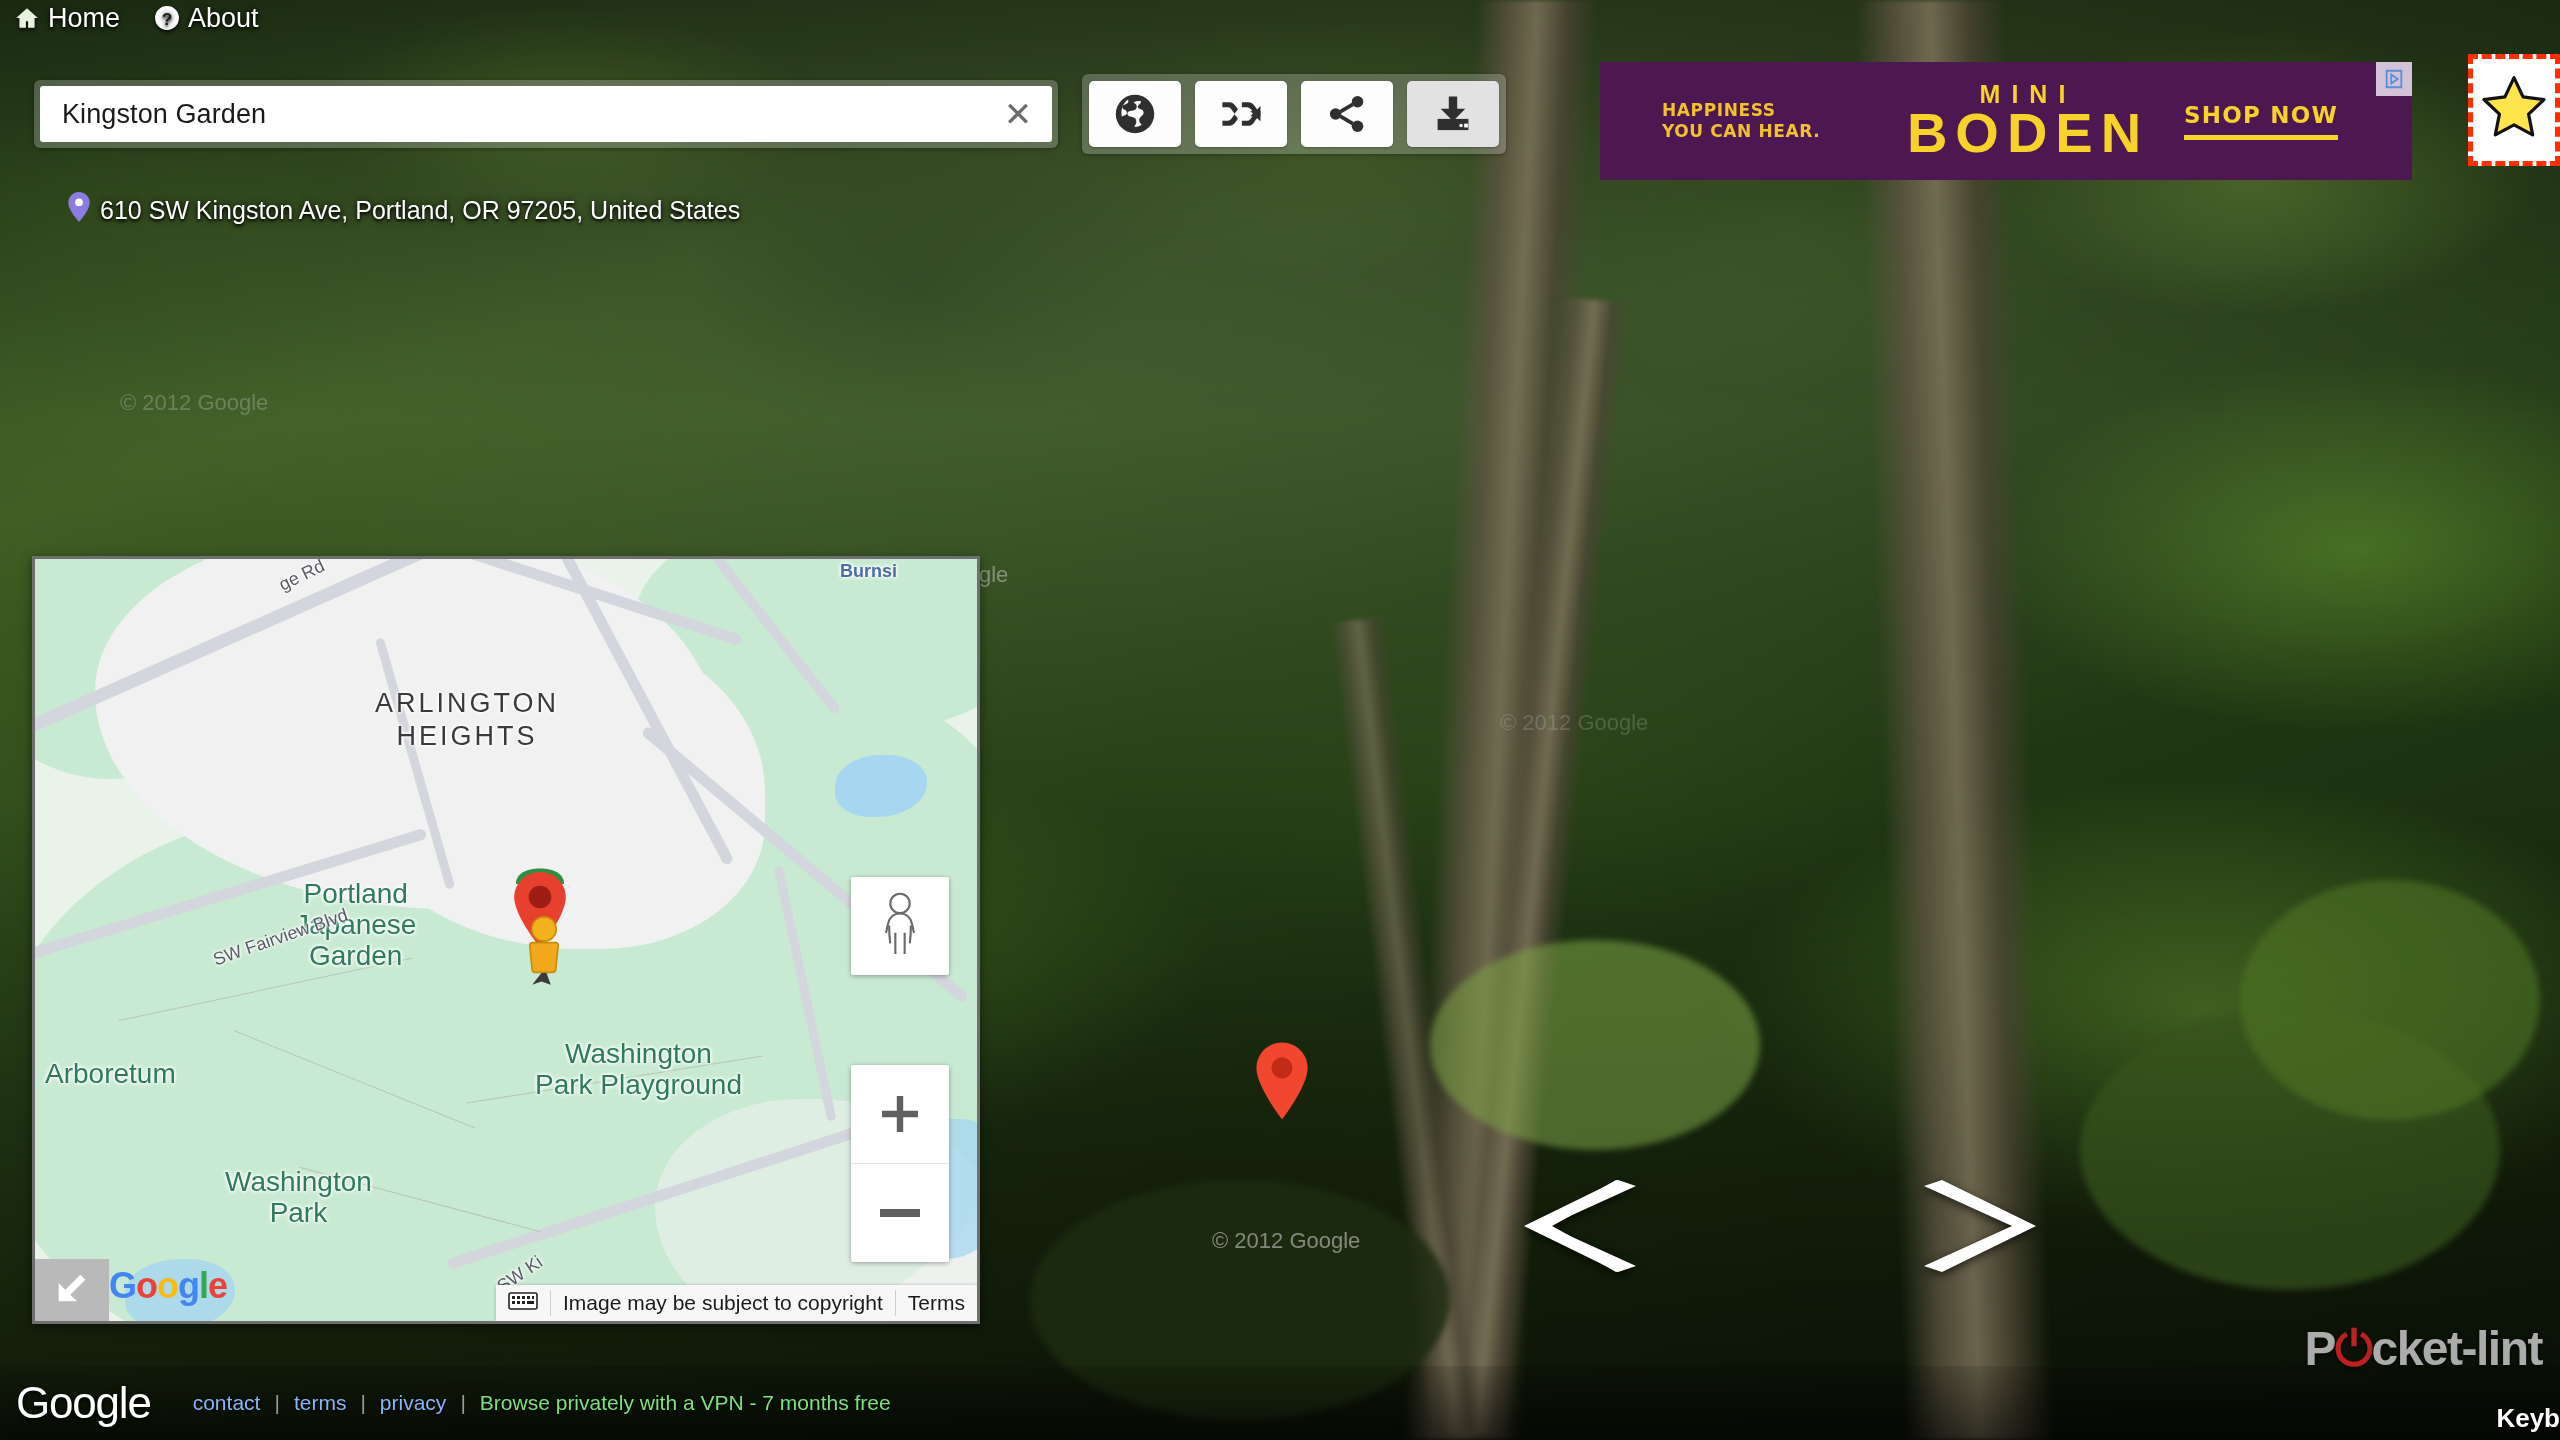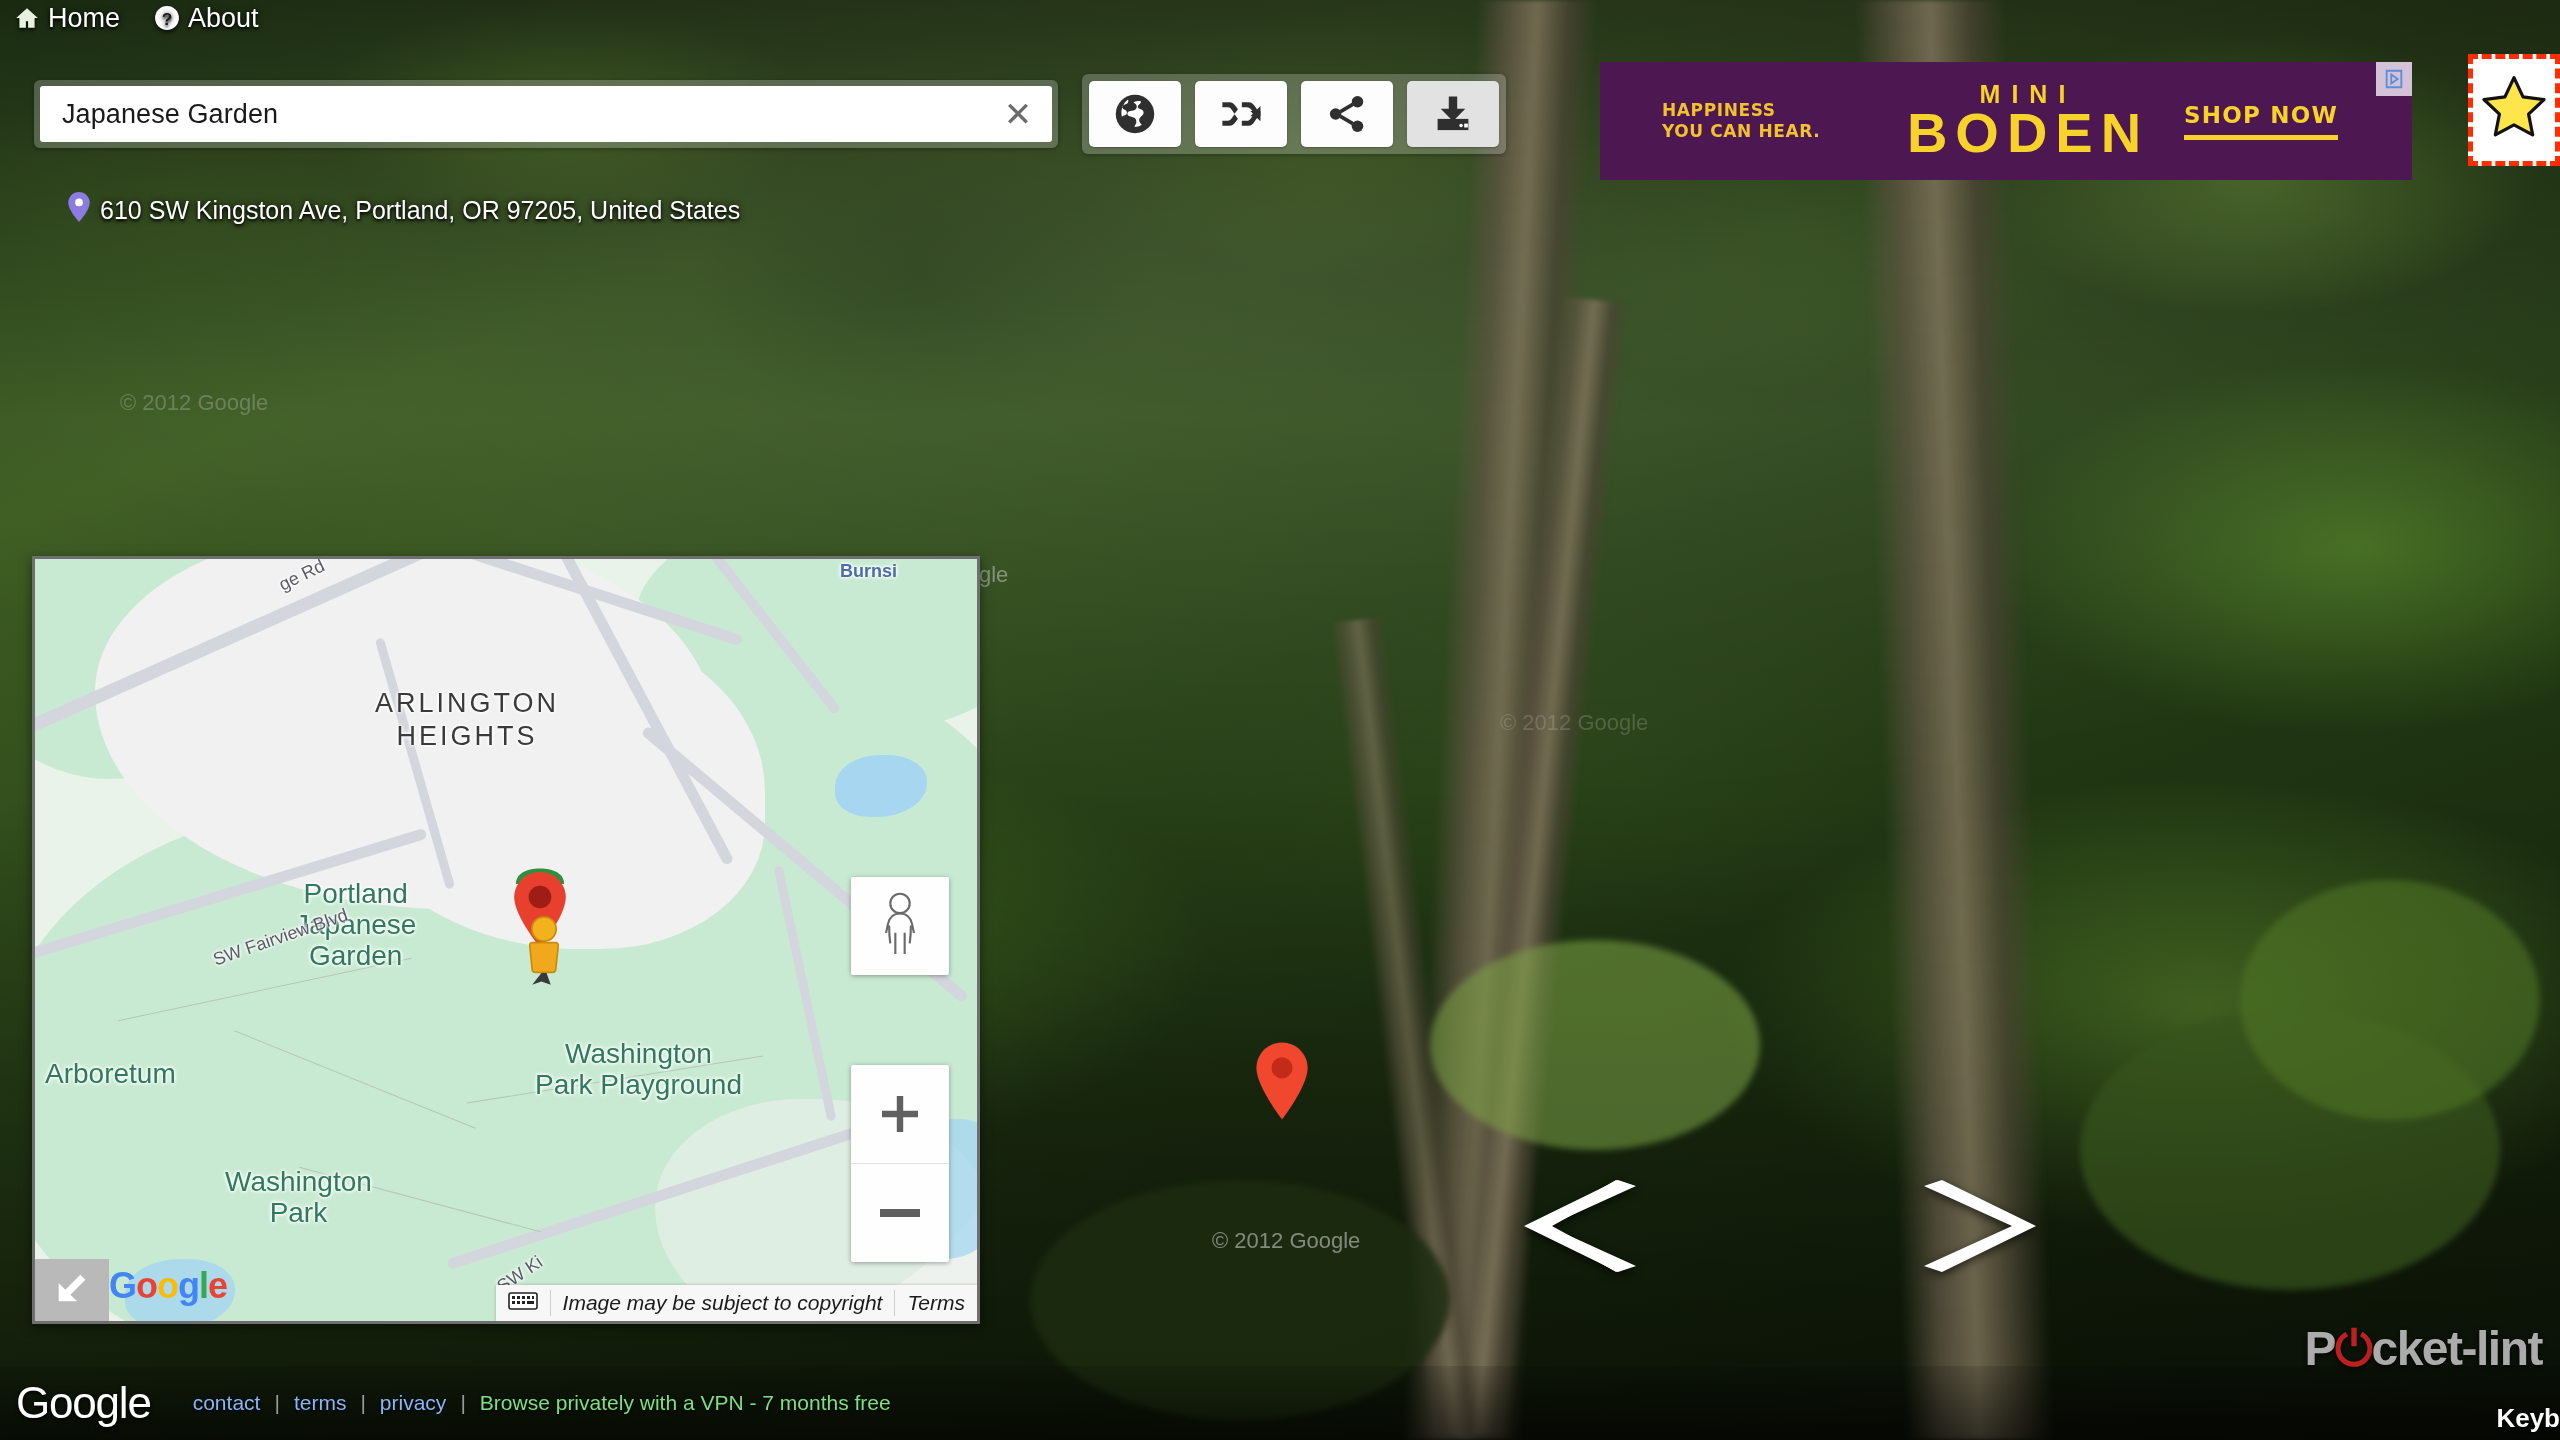--- a/index.html
+++ b/index.html
@@ -233,21 +233,21 @@
 
   .map-marker { position:absolute; z-index: 14; }
   .map-peg    { position:absolute; z-index: 15; }
 
   .map-attrib {
     position:absolute; right: 0; bottom: 0; z-index: 13;
     display:flex; align-items:center; background:#f7f7f7;
     height: 36px; font-size: 21px; color:#1b1b1b;
     box-shadow: 0 0 3px rgba(0,0,0,.25);
   }
-  .map-attrib .cell { padding: 0 12px; display:flex; align-items:center; gap:8px;font-style:italic; }
+  .map-attrib .cell { padding: 0 12px; display:flex; align-items:center; gap:8px; }
   .map-attrib .vline { width:1px; height:26px; background:#cfcfcf; }
   .gmark {
     position:absolute; left: 74px; bottom: 14px; z-index: 13;
     font-size: 36px; font-weight: 700; letter-spacing: -1px;
     font-family: "Liberation Sans", sans-serif;
   }
   .mapcollapse {
     position:absolute; left:0; bottom:0; z-index:16;
     width: 74px; height: 62px; background:#b9b9b9;
     display:flex; align-items:center; justify-content:center; cursor:pointer;
@@ -337,21 +337,21 @@
           <text x="12" y="18" font-size="16" font-weight="700" text-anchor="middle" fill="#1b1b1b" font-family="Liberation Sans, sans-serif">?</text>
         </svg>
       </span>
       <span>About</span>
     </div>
   </div>
 
   <div class="searchrow">
     <div class="searchshell">
       <div class="searchbox">
-        <span class="value" title="Search for a place">Japanese Garden</span>
+        <span class="value" title="Search for a place">Kingston Garden</span>
         <span class="clearx">✕</span>
       </div>
     </div>
 
     <div class="toolgroup">
       <div class="toolbtn">
         <span>
         <svg width="44" height="44" viewBox="0 0 24 24">
           <circle cx="12" cy="12" r="10.5" fill="#2f2f2f"></circle>
           <path fill="#ffffff" d="M8.2 4.1c.4 1 .1 1.8-.7 2.3-.8.5-1.8.4-2.3 1.2-.5.8.2 1.6.9 2 .8.4 1.6.9 1.5 1.8-.1 1-1.2 1.3-2 1.6-.3.1-.6.3-.7.6-.3-1-.4-2-.3-3 .3-2.9 1.9-5.3 3.6-6.5zM14.8 4.6c.8.6.4 1.5-.2 2-.6.5-1.3 1.1-1 1.9.3.8 1.3.8 2 1.1.9.4 1.3 1.4 1 2.3-.3.9-1.2 1.3-1.8 2-.6.6-.7 1.6-.3 2.4.3.6.9 1 1.2 1.6-1.2.8-2.6 1.2-4 1.2.2-.9.8-1.6 1-2.5.2-1-.2-2.1-1.1-2.6-.9-.5-2-.4-2.9-.9-.6-.3-1-1-.8-1.6.2-.7 1-1 1.7-1.1 1-.2 2.1-.3 2.8-1 .7-.7.8-2 .1-2.7-.4-.4-1-.6-1.3-1.1 1.3-.6 2.7-.8 4-.5z"></path>

